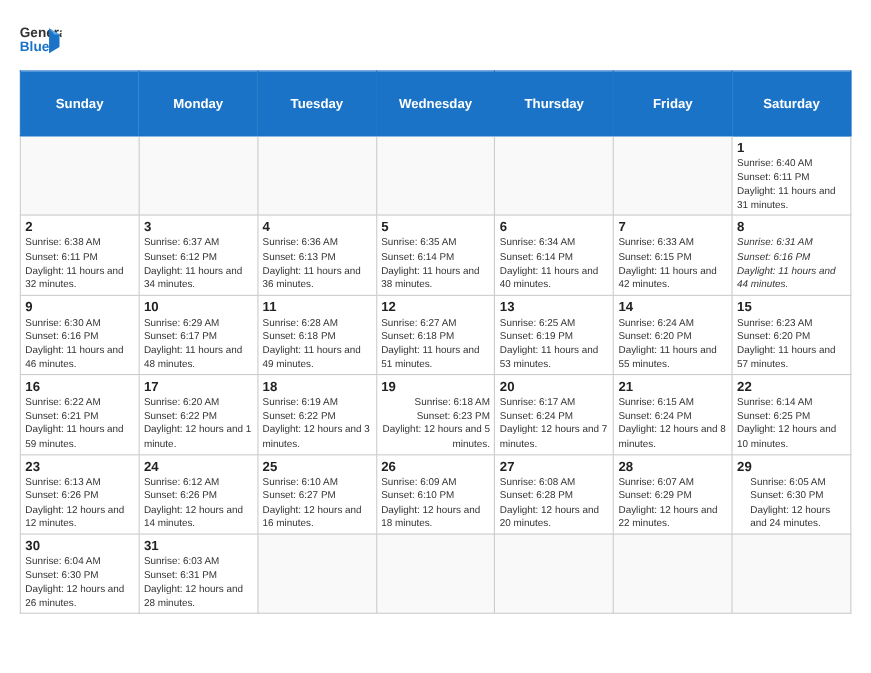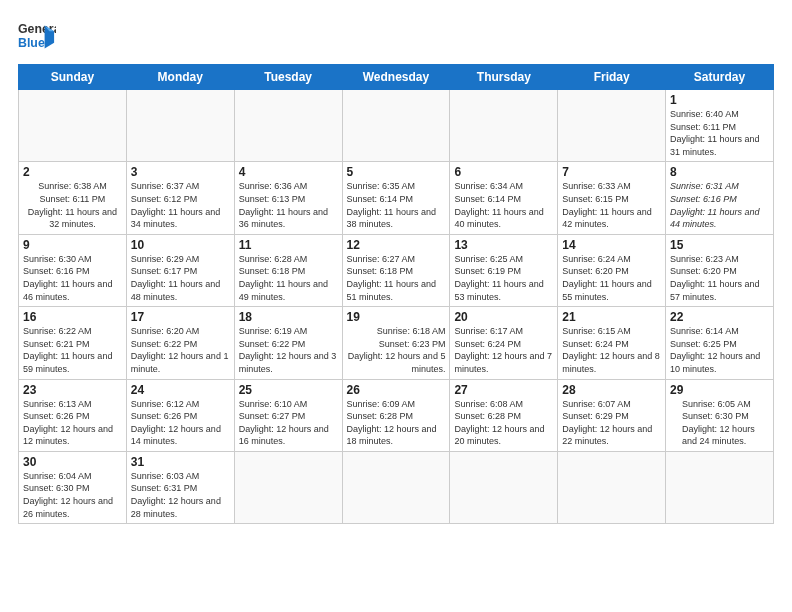--- a/index.html
+++ b/index.html
@@ -46,21 +46,21 @@
     .calendar {
       width: 100%;
       border-collapse: collapse;
       margin-top: 8px;
       font-size: 9.5px;
     }
     .calendar thead th {
       background: #1a73c7;
       color: #fff;
       text-align: center;
-      padding: 5px 2px;
+      padding: 22px 2px;
       font-size: 12px;
       font-weight: bold;
       border: 1px solid #1a73c7;
     }
     .calendar tbody td {
       border: 1px solid #ccc;
       vertical-align: top;
       padding: 3px 4px;
       width: 108px;
       min-height: 60px;
@@ -124,21 +124,21 @@
           <td>
             <span class="day-number">1</span>
             <div class="day-info" style="white-space: pre-line;">Sunrise: 6:40 AM
 Sunset: 6:11 PM
 Daylight: 11 hours and 31 minutes.</div>
           </td>
         </tr>
         <tr>
           <td>
             <span class="day-number">2</span>
-            <div class="day-info" style="white-space: pre-line; text-align: center;">Sunrise: 6:38 AM
+            <div class="day-info" style="white-space: pre-line;">Sunrise: 6:38 AM
 Sunset: 6:11 PM
 Daylight: 11 hours and 32 minutes.</div>
           </td>
           <td>
             <span class="day-number">3</span>
             <div class="day-info" style="white-space: pre-line;">Sunrise: 6:37 AM
 Sunset: 6:12 PM
 Daylight: 11 hours and 34 minutes.</div>
           </td>
           <td>
@@ -275,21 +275,21 @@
           </td>
           <td>
             <span class="day-number">25</span>
             <div class="day-info" style="white-space: pre-line;">Sunrise: 6:10 AM
 Sunset: 6:27 PM
 Daylight: 12 hours and 16 minutes.</div>
           </td>
           <td>
             <span class="day-number">26</span>
             <div class="day-info" style="white-space: pre-line;">Sunrise: 6:09 AM
-Sunset: 6:28 PM
+Sunset: 6:10 PM
 Daylight: 12 hours and 18 minutes.</div>
           </td>
           <td>
             <span class="day-number">27</span>
             <div class="day-info" style="white-space: pre-line;">Sunrise: 6:08 AM
 Sunset: 6:28 PM
 Daylight: 12 hours and 20 minutes.</div>
           </td>
           <td>
             <span class="day-number">28</span>

